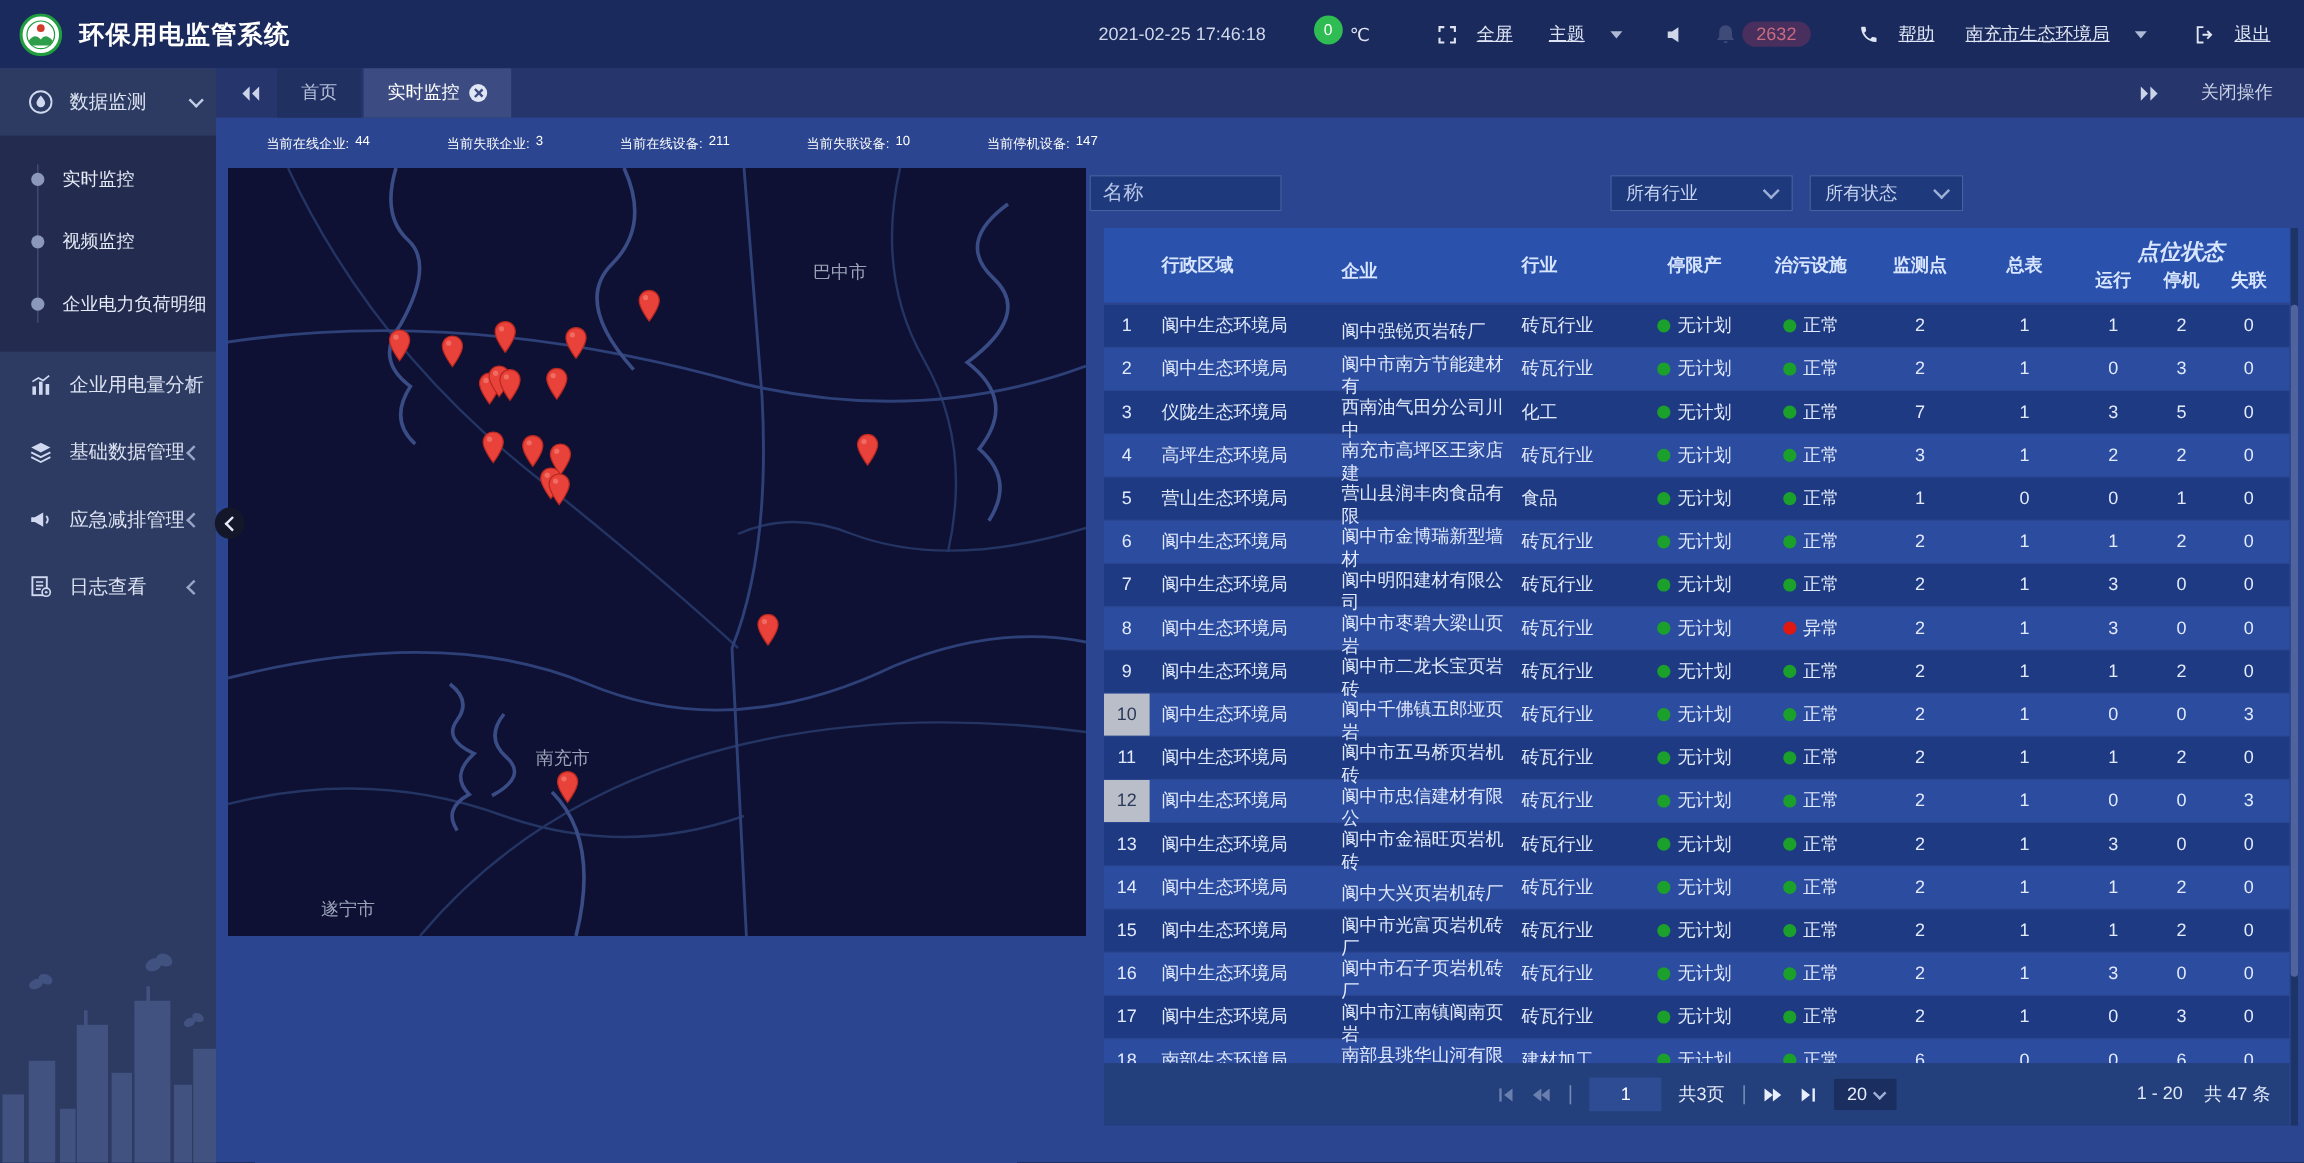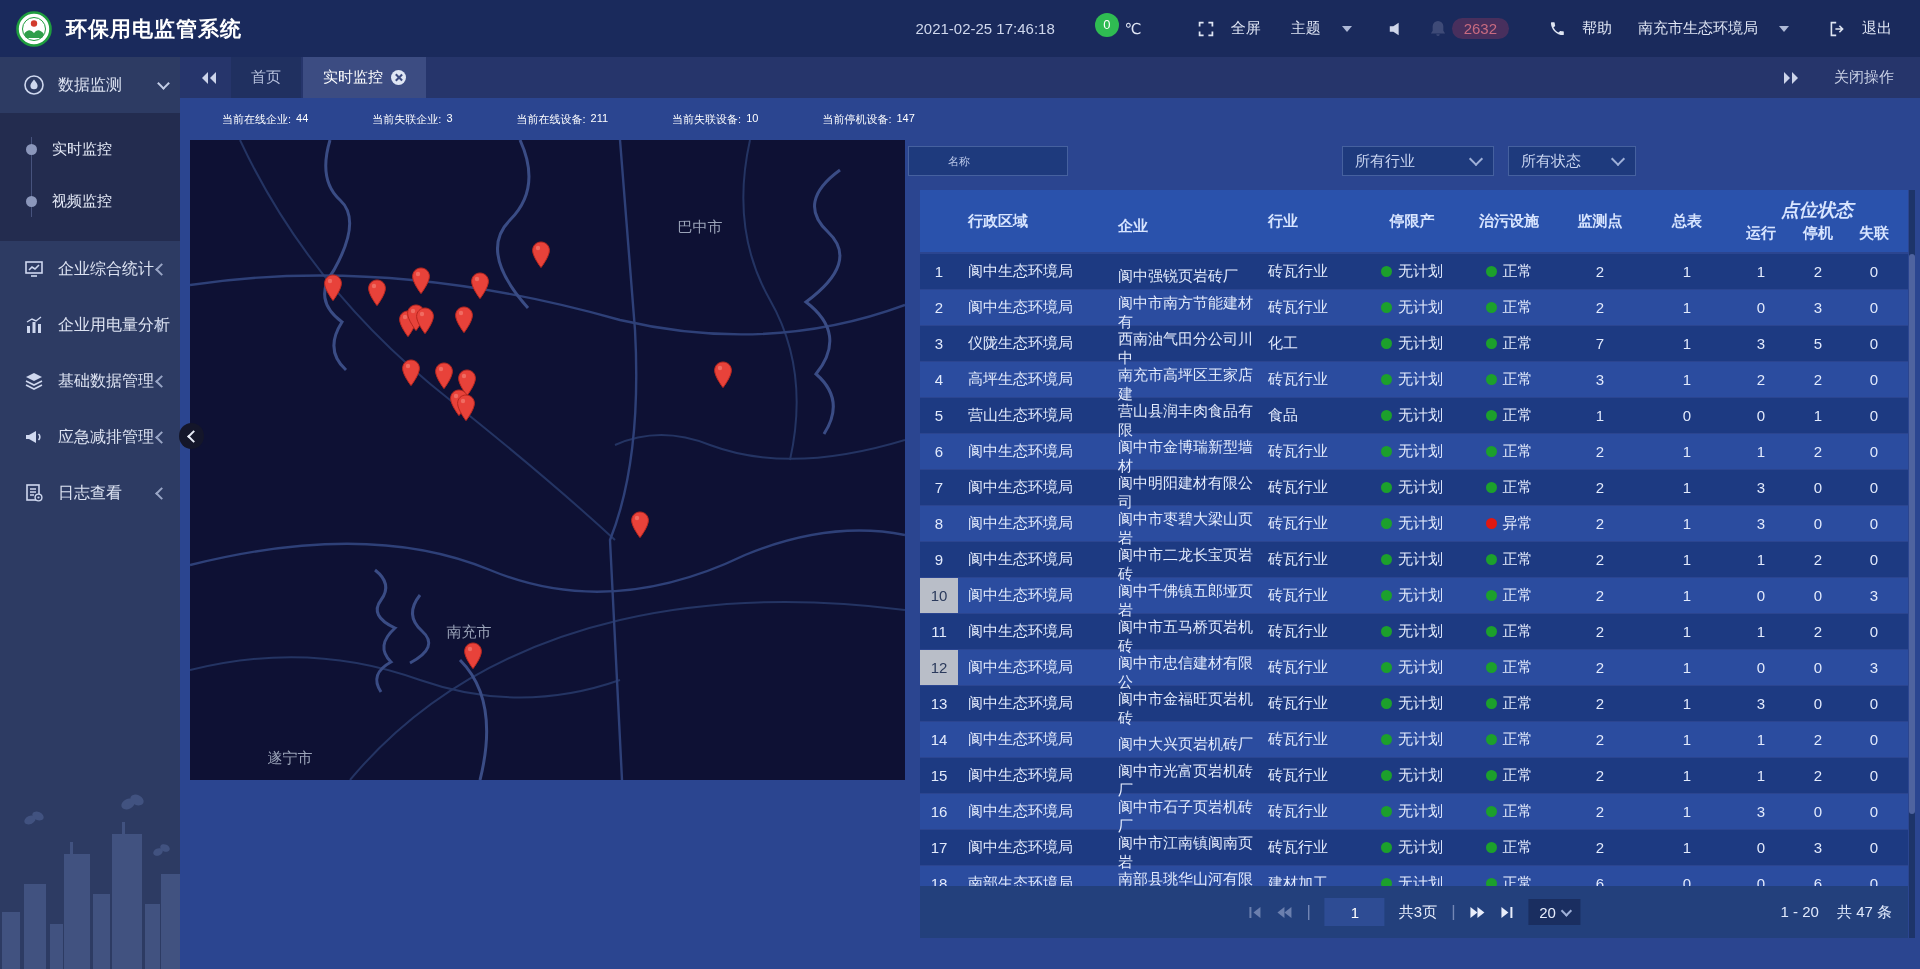--- a/index.html
+++ b/index.html
@@ -7,21 +7,21 @@
   .app{position:relative;width:1920px;height:969px;background:#2b4590;overflow:hidden;}
 
   
   .topbar{position:absolute;left:0;top:0;width:1920px;height:57px;background:#1a2a5c;display:flex;align-items:center;color:#e8ecf7;}
   .logo{margin-left:16px;width:36px;height:36px;flex:none;}
   .app-title{margin-left:14px;font-size:21px;font-weight:bold;letter-spacing:1px;color:#ffffff;}
   .top-right{margin-left:auto;display:flex;align-items:center;margin-right:28px;font-size:15px;color:#dfe5f4;}
   .datetime{color:#cfd7ec;}
   .temp-wrap{display:flex;align-items:center;margin-left:40px;}
   .temp-badge{width:24px;height:24px;border-radius:50%;background:#2fbc52;color:#fff;font-size:13px;display:flex;align-items:center;justify-content:center;margin-right:6px;margin-top:-8px;}
-  .hbtn{display:flex;align-items:center;gap:17px;cursor:pointer;}
+  .hbtn{display:flex;align-items:center;gap:17px;cursor:pointer;text-decoration:underline;}
   .ml56{margin-left:56px;}.ml30{margin-left:30px;}.ml36{margin-left:36px;}.ml40{margin-left:40px;}.ml26{margin-left:26px;}
   .caret{width:0;height:0;border-left:5px solid transparent;border-right:5px solid transparent;border-top:6px solid #aeb9d6;margin-left:4px;}
   .bell-badge{display:flex;align-items:center;gap:6px;}
   .badge-pill{background:rgba(170,60,95,.32);color:#c96b80;border-radius:11px;padding:2px 12px;font-size:15px;}
 
   
   .sidebar{position:absolute;left:0;top:57px;width:180px;height:925px;background:#2d3b63;color:#dde3f2;}
   .side-item{height:56px;display:flex;align-items:center;padding-left:24px;position:relative;font-size:16px;cursor:pointer;}
   .side-item .icn{width:20px;height:20px;margin-right:14px;flex:none;}
   .chev-left{position:absolute;right:14px;width:7px;height:7px;border-left:2px solid #9aa6c6;border-bottom:2px solid #9aa6c6;transform:rotate(45deg);}
@@ -50,21 +50,21 @@
   
   .map-panel{position:absolute;left:190px;top:140px;width:715px;height:640px;background:#0e1134;overflow:hidden;}
   .map-label{position:absolute;color:#9aa3b8;font-size:15px;transform:translate(-50%,-50%);white-space:nowrap;}
   .pin{position:absolute;width:20px;height:28px;}
   .map-collapse{position:absolute;left:179px;top:423px;width:25px;height:26px;background:#14162a;border-radius:50%;display:flex;align-items:center;justify-content:center;cursor:pointer;z-index:5;}
   .map-collapse span{width:7px;height:7px;border-left:2px solid #e8ecf7;border-bottom:2px solid #e8ecf7;transform:rotate(45deg);margin-left:3px;}
 
   
   .filter-box{position:absolute;top:146px;height:30px;background:#1e3a7d;border:1px solid #46619f;box-sizing:border-box;display:flex;align-items:center;color:#c8d4f0;font-size:15px;}
   .f-name{left:908px;width:160px;}
-  .f-name input{background:transparent;border:none;outline:none;color:#bef264;font-size:11px;padding:0 10px;width:100%;font-family:inherit;margin-left:29px;}
+  .f-name input{background:transparent;border:none;outline:none;color:#bef264;font-size:17px;padding:0 10px;width:100%;font-family:inherit;}
   .f-name input::placeholder{color:#b9c6e8;opacity:1;}
   .f-region{left:1080px;width:250px;}
   .f-industry{left:1342px;width:152px;}
   .f-status{left:1508px;width:128px;}
   .select{justify-content:space-between;padding:0 12px;cursor:pointer;}
   .sel-chev{width:8px;height:8px;border-left:2px solid #9fb0d8;border-bottom:2px solid #9fb0d8;transform:rotate(-45deg);margin-top:-4px;}
 
   
   .thead{position:absolute;left:920px;top:190px;width:988px;height:62px;background:#2a52ac;display:flex;color:#d8e5ff;font-size:15px;font-weight:bold;}
   .thead .hc{display:flex;align-items:center;}
@@ -192,32 +192,27 @@
     <div class="submenu">
       <div class="line"></div>
       <div class="sub-item">
         <span class="dot"></span>
         <span>实时监控</span>
       </div>
       <div class="sub-item">
         <span class="dot"></span>
         <span>视频监控</span>
       </div>
-    </div>
-
-
-    <div class="side-item">
-      <svg class="icn" viewBox="0 0 20 20">
-        <rect x="2" y="3" width="16" height="11" fill="none" stroke="#cfd8ef" stroke-width="1.6"></rect>
-        <path d="M5 11l3-3 3 2 4-4" fill="none" stroke="#cfd8ef" stroke-width="1.6"></path>
-        <path d="M7 17h6" stroke="#cfd8ef" stroke-width="1.6"></path>
-      </svg>
-      <span>企业综合统计</span>
-      <span class="chev-left"></span>
-    </div>
+      <div class="sub-item">
+        <span class="dot"></span>
+        <span>企业电力负荷明细</span>
+      </div>
+    </div>
+
+
 
     <div class="side-item">
       <svg class="icn" viewBox="0 0 20 20">
         <rect x="3" y="11" width="3" height="7" fill="#cfd8ef"></rect>
         <rect x="8.5" y="7" width="3" height="11" fill="#cfd8ef"></rect>
         <rect x="14" y="9" width="3" height="9" fill="#cfd8ef"></rect>
         <path d="M3 7l5-3 4 2 5-4" fill="none" stroke="#cfd8ef" stroke-width="1.4"></path>
       </svg>
       <span>企业用电量分析</span>
       <span class="chev-left"></span>

